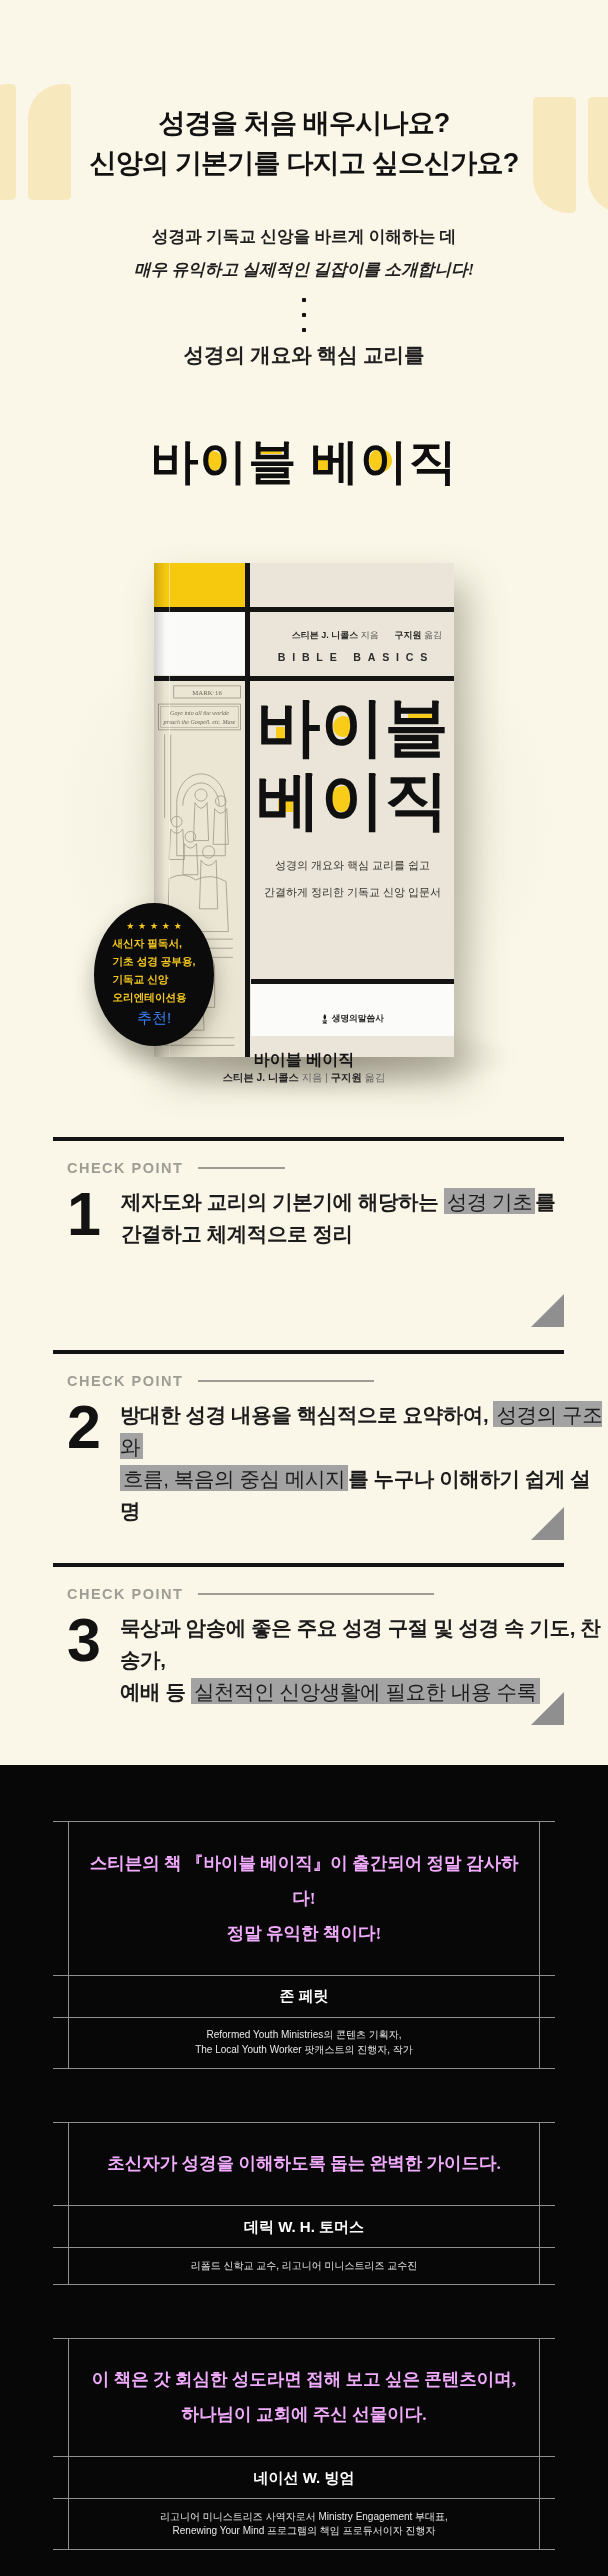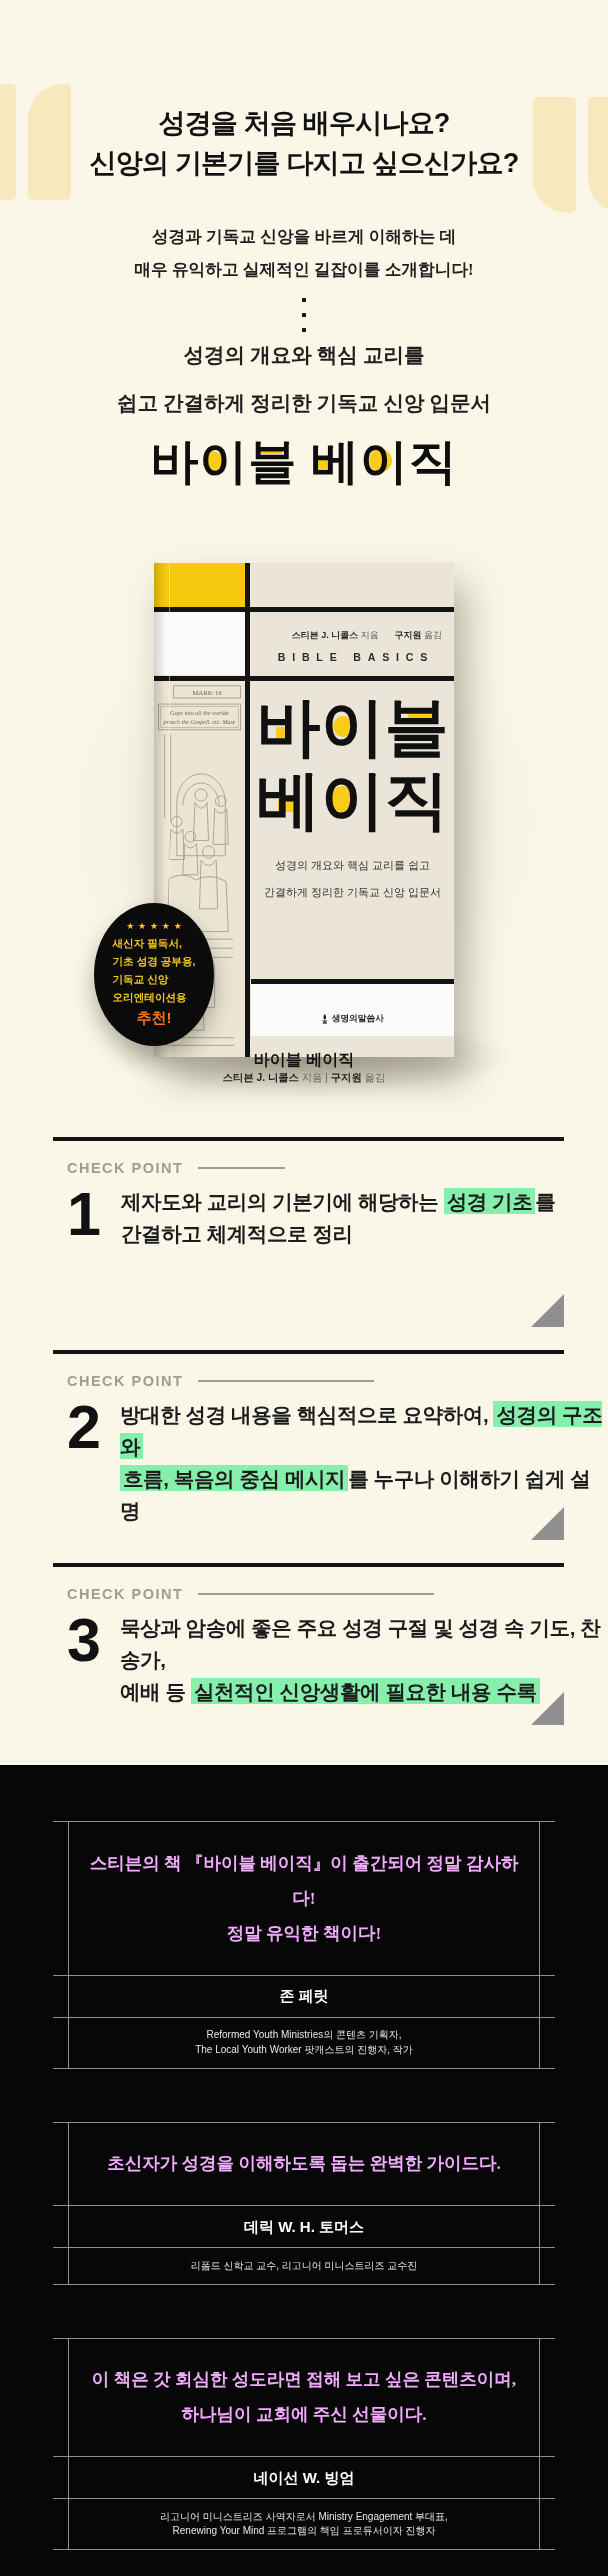--- a/index.html
+++ b/index.html
@@ -9,21 +9,21 @@
   .hero{position:relative;height:563px;overflow:hidden;}
   .qmark{position:absolute;display:flex;}
   .qmark i{display:block;width:43px;height:116px;background:#F7E8BD;}
   .q-open{left:-27px;top:84px;}
   .q-open i{margin-right:12px;border-radius:35px 4.6px 4.6px 4.6px;}
   .q-close{right:-23px;top:97px;}
   .q-close i{margin-left:12px;border-radius:4.6px 4.6px 4.6px 35px;}
   .h-line{position:absolute;width:100%;text-align:center;font-size:27px;font-weight:800;letter-spacing:-0.8px;color:#121212;}
   .h1a{top:105px;} .h1b{top:145px;}
   .sub{position:absolute;width:100%;text-align:center;font-family:"Liberation Serif",serif;font-size:16.7px;font-weight:600;color:#1f1f1f;}
-  .sub1{top:225px;} .sub2{top:258px;}
+  .sub1{top:225px;} .sub2{top:258px;font-style:italic;}
   .dots{position:absolute;top:298px;left:0;width:100%;display:flex;flex-direction:column;align-items:center;gap:11.4px;}
   .dots b{width:3.8px;height:3.8px;background:#111;border-radius:0.8px;}
   .intro{position:absolute;width:100%;text-align:center;font-family:"Liberation Serif",serif;font-size:20.5px;font-weight:700;color:#202020;}
   .intro1{top:341px;} .intro2{top:389px;}
   .hero-title{position:absolute;top:430px;width:100%;text-align:center;font-size:48px;font-weight:900;letter-spacing:0.8px;color:#0e0e0e;z-index:2;}
   .acc{position:absolute;background:#F8CC18;z-index:1;}
   .acc.round{border-radius:50%;}
   
   .stage{position:relative;height:574px;}
   .backdrop{position:absolute;left:23px;top:-7.6px;width:563px;height:532px;
@@ -53,37 +53,37 @@
   .blk-pub{left:97px;top:421px;width:203px;height:52px;background:#FBFBF9;}
   .pub-logo{display:flex;justify-content:center;align-items:center;gap:3px;padding-top:29px;
             font-size:8.7px;font-weight:800;color:#1c1c1c;}
   .spine{left:0;top:0;width:13.7px;height:494px;background:linear-gradient(90deg,rgba(0,0,0,0.16),rgba(0,0,0,0) 85%);}
   .spine-line{left:14.5px;top:0;width:1.5px;height:494px;background:rgba(255,255,255,0.45);}
   .badge{position:absolute;left:94px;top:340px;width:120px;height:143px;border-radius:50%;background:#0B0B0B;
          z-index:3;display:flex;flex-direction:column;justify-content:center;align-items:center;
          box-shadow:0 12px 21px rgba(40,36,20,0.35);}
   .badge .stars{font-size:9px;letter-spacing:3.8px;text-indent:3.8px;color:#F4C81F;margin-bottom:3px;}
   .badge .bl{font-size:10.6px;line-height:18px;font-weight:700;color:#F4C81F;}
-  .badge .rec{font-size:15px;font-weight:700;color:#f97316;margin-top:3px;}
+  .badge .rec{font-size:15px;font-weight:400;color:#3b82f6;margin-top:3px;}
   .caption-t{position:absolute;top:487px;width:100%;text-align:center;font-size:16px;font-weight:800;color:#141414;}
   .caption-a{position:absolute;top:508px;width:100%;text-align:center;font-size:10.3px;color:#3a3a3a;}
   .caption-a b{font-weight:800;color:#222;}
   .caption-a .lite{color:#666;}
   
   .cp{position:relative;}
   .cp1,.cp2{height:213px;} .cp3{height:202px;}
   .cp-divider{position:absolute;left:53px;top:0;width:511px;height:3.8px;background:#141414;}
   .cp-head{position:absolute;left:67px;top:23px;display:flex;align-items:center;}
   .cp-label{font-size:14.5px;font-weight:700;letter-spacing:1.5px;color:#9d9d94;}
   .cp-line{height:1.5px;background:#9d9d94;margin-left:15px;}
   .cp1 .cp-line{width:87px;} .cp2 .cp-line{width:176px;} .cp3 .cp-line{width:236px;}
   .cp-row{position:absolute;left:67px;top:47px;display:flex;gap:20px;align-items:flex-start;}
   .cp-num{font-size:61px;font-weight:800;line-height:61px;color:#121212;min-width:33px;text-align:center;}
   .cp-text{font-size:20.5px;line-height:32px;font-weight:600;letter-spacing:-0.4px;color:#1c1c1c;padding-top:1.5px;}
-  .hl{background:#86efac;font-weight:700;padding:1.5px 3px;}
+  .hl{background:#a3a3a3;font-weight:400;padding:1.5px 3px;}
   .cp-tri{position:absolute;right:44px;width:0;height:0;border-bottom:33px solid #8f8f8f;border-left:33px solid transparent;}
   .cp1 .cp-tri,.cp2 .cp-tri{bottom:23px;} .cp3 .cp-tri{bottom:40px;}
   
   .dark{background:#070707;height:812px;box-sizing:border-box;padding-top:56px;overflow:hidden;}
   .tbox{position:relative;width:502px;margin:0 auto 53px;}
   .tbox .vline{position:absolute;top:0;bottom:0;width:0.8px;background:#8f8f8f;}
   .tbox .vl{left:15px;} .tbox .vr{right:15px;}
   .hline{height:0.8px;background:#8f8f8f;}
   .tq{padding:24px 35px;text-align:center;font-family:"Liberation Serif",serif;font-weight:700;
       font-size:17.5px;line-height:35px;color:#f0abfc;}
@@ -108,21 +108,20 @@
     <div class="h-line h1a">성경을 처음 배우시나요?</div>
     <div class="h-line h1b">신앙의 기본기를 다지고 싶으신가요?</div>
     <div class="sub sub1">성경과 기독교 신앙을 바르게 이해하는 데</div>
     <div class="sub sub2">매우 유익하고 실제적인 길잡이를 소개합니다!</div>
     <div class="dots">
         <b></b>
         <b></b>
         <b></b>
       </div>
     <div class="intro intro1">성경의 개요와 핵심 교리를</div>
-    <div class="intro intro2">쉽고 간결하게 정리한 기독교 신앙 입문서</div>
     <div class="acc round" style="left:203px;top:451px;width:20px;height:20px;"></div>
     <div class="acc" style="left:256px;top:447px;width:26px;height:6.8px;"></div>
     <div class="acc" style="left:315px;top:459px;width:13.7px;height:10.6px;"></div>
     <div class="acc round" style="left:369px;top:449px;width:23px;height:23px;"></div>
     <div class="hero-title">바이블 베이직</div>
   </section>
 
   <section class="stage">
     <div class="backdrop"></div>
     <div class="floor-shadow"></div>

